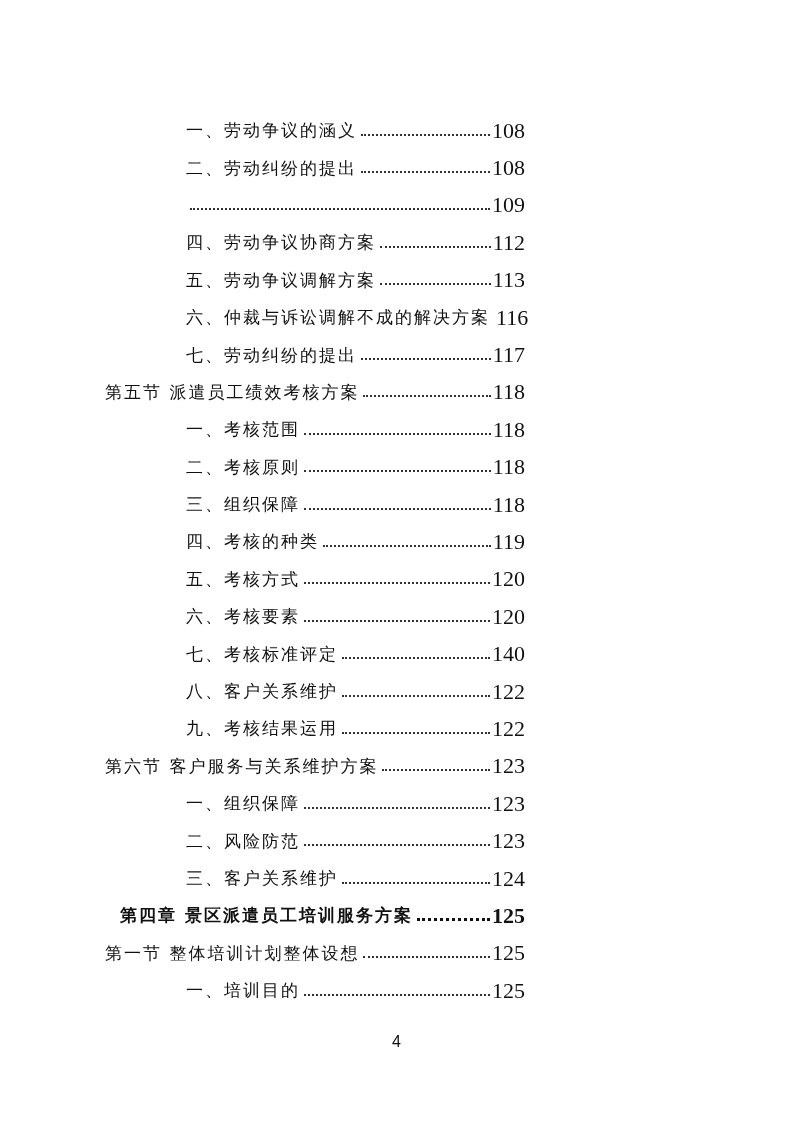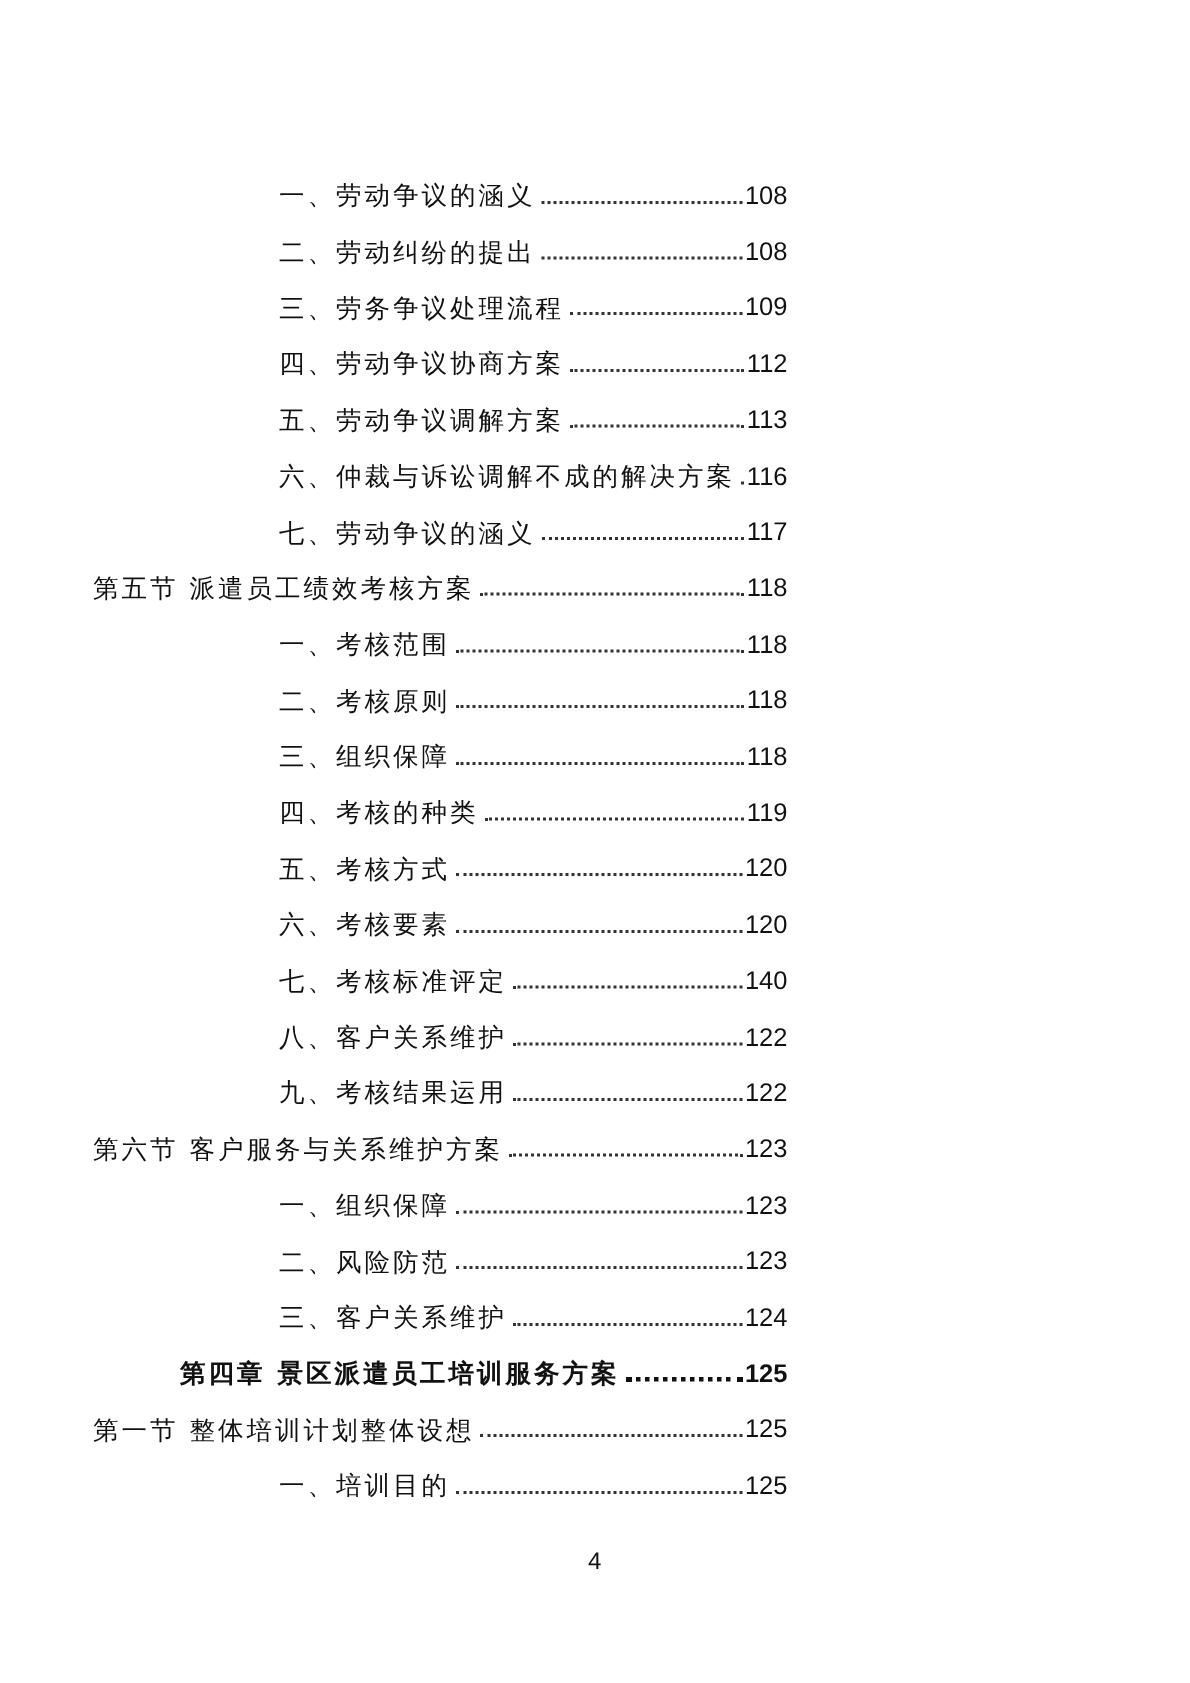--- a/index.html
+++ b/index.html
@@ -24,40 +24,40 @@
     .toc-row {
       position: relative;
       height: 37.4px;
       display: flex;
       align-items: center;
       font-size: 17px;
       box-sizing: border-box;
       padding-right: 121px;
     }
     .toc-row.level-item { padding-left: 186px; }
-    .toc-row.level-section { padding-left: 62px; }
+    .toc-row.level-section { padding-left: 105px; }
     .toc-row.level-chapter { padding-left: 120px; font-weight: bold; }
     .toc-row .label {
       white-space: nowrap;
       letter-spacing: 2px;
     }
     .toc-row .dots {
       flex: 1;
       height: 0;
       border-bottom: 2px dotted #333;
       margin: 0 2px 0 4px;
       position: relative;
       top: 4px;
     }
     .toc-row.level-chapter .dots {
       border-bottom: 3px dotted #111;
     }
     .toc-row .page {
-      font-family: Liberation Sans, sans-serif;
-      font-size: 17px;
+      font-family: Liberation Serif, serif;
+      font-size: 22px;
       white-space: nowrap;
     }
     .footer-page {
       position: absolute;
       top: 1033px;
       left: 0;
       width: 793px;
       text-align: center;
       font-family: "Liberation Sans", "DejaVu Sans", sans-serif;
       font-size: 16px;
@@ -71,41 +71,40 @@
     <span class="label">一、劳动争议的涵义</span>
     <span class="dots"></span>
     <span class="page">108</span>
   </div>
   <div class="toc-row level-item">
     <span class="label">二、劳动纠纷的提出</span>
     <span class="dots"></span>
     <span class="page">108</span>
   </div>
   <div class="toc-row level-item">
-    <span class="label">三、劳务争议处理流程</span>
     <span class="dots"></span>
     <span class="page">109</span>
   </div>
   <div class="toc-row level-item">
     <span class="label">四、劳动争议协商方案</span>
     <span class="dots"></span>
     <span class="page">112</span>
   </div>
   <div class="toc-row level-item">
     <span class="label">五、劳动争议调解方案</span>
     <span class="dots"></span>
     <span class="page">113</span>
   </div>
   <div class="toc-row level-item">
     <span class="label">六、仲裁与诉讼调解不成的解决方案</span>
     <span class="dots"></span>
     <span class="page">116</span>
   </div>
   <div class="toc-row level-item">
-    <span class="label">七、劳动争议的涵义</span>
+    <span class="label">七、劳动纠纷的提出</span>
     <span class="dots"></span>
     <span class="page">117</span>
   </div>
   <div class="toc-row level-section">
     <span class="label">第五节 派遣员工绩效考核方案</span>
     <span class="dots"></span>
     <span class="page">118</span>
   </div>
   <div class="toc-row level-item">
     <span class="label">一、考核范围</span>

